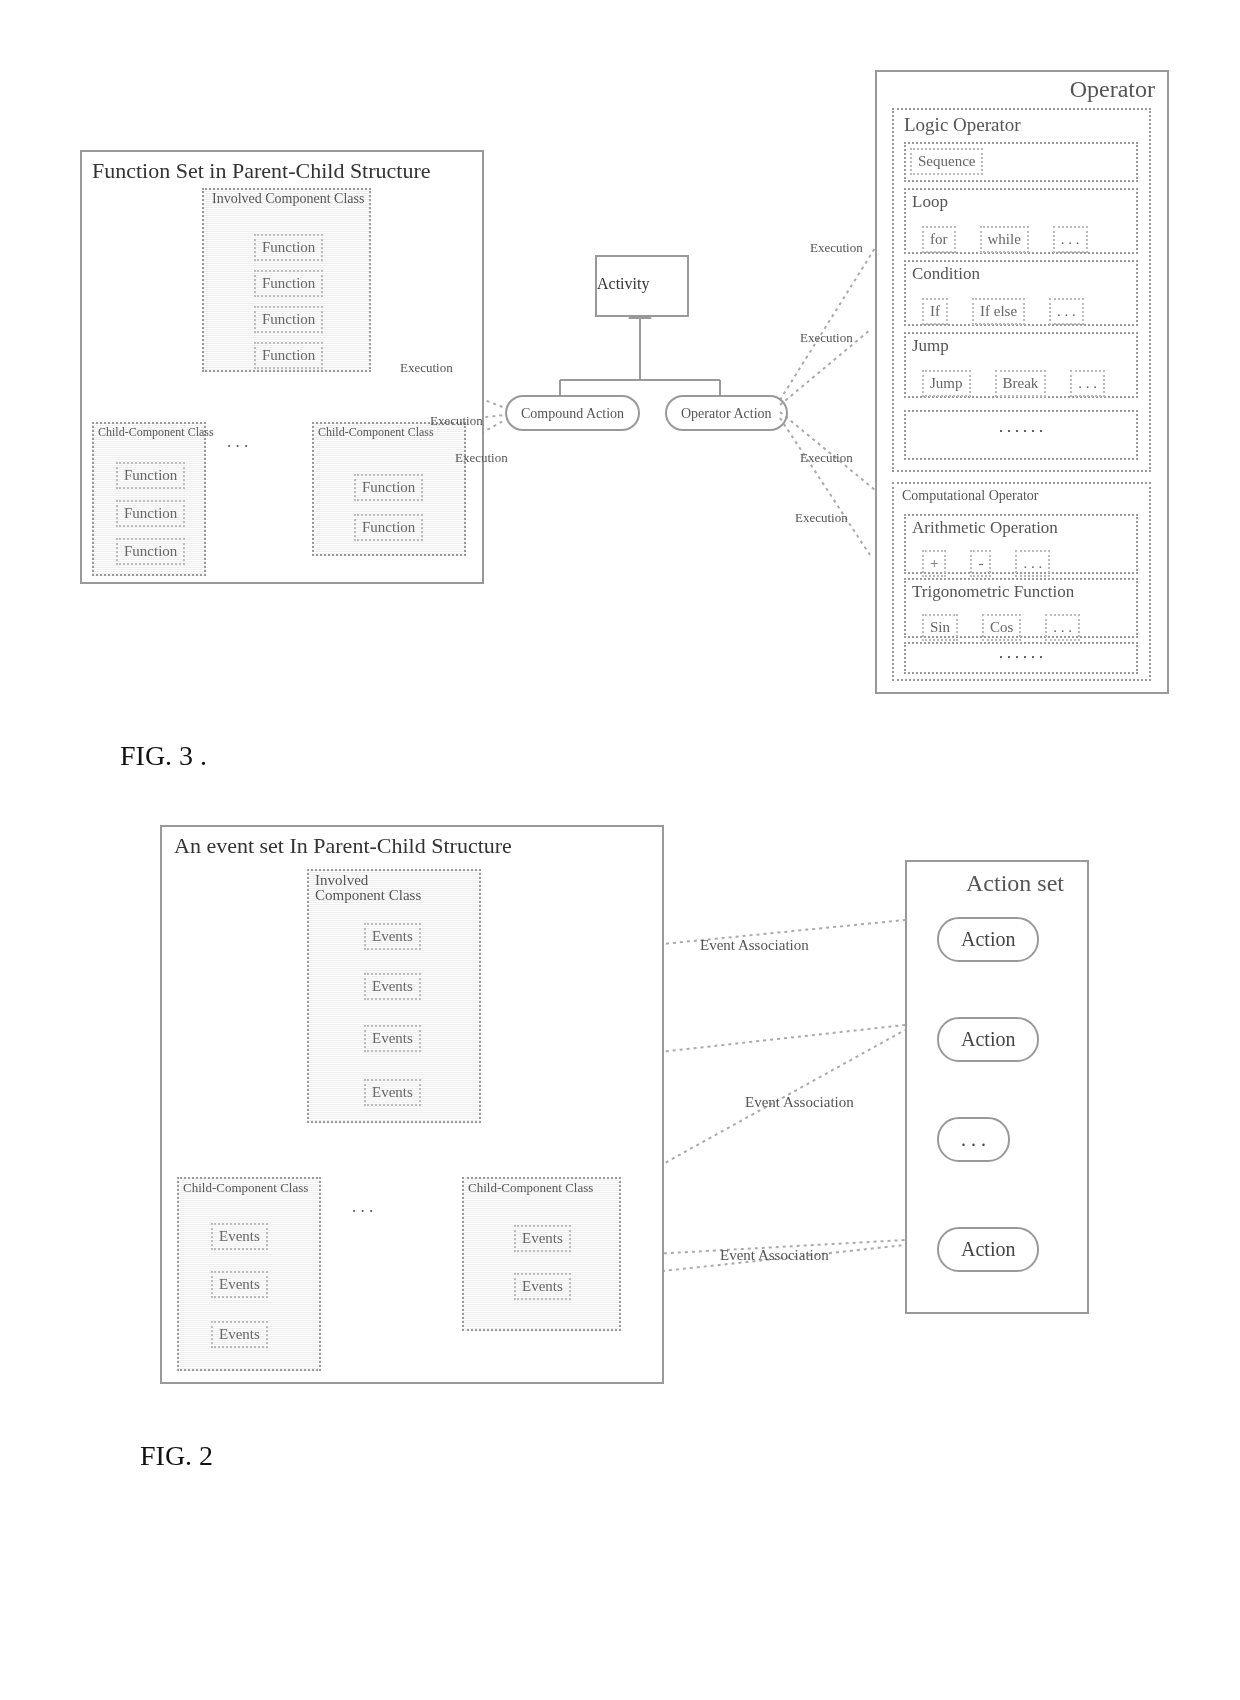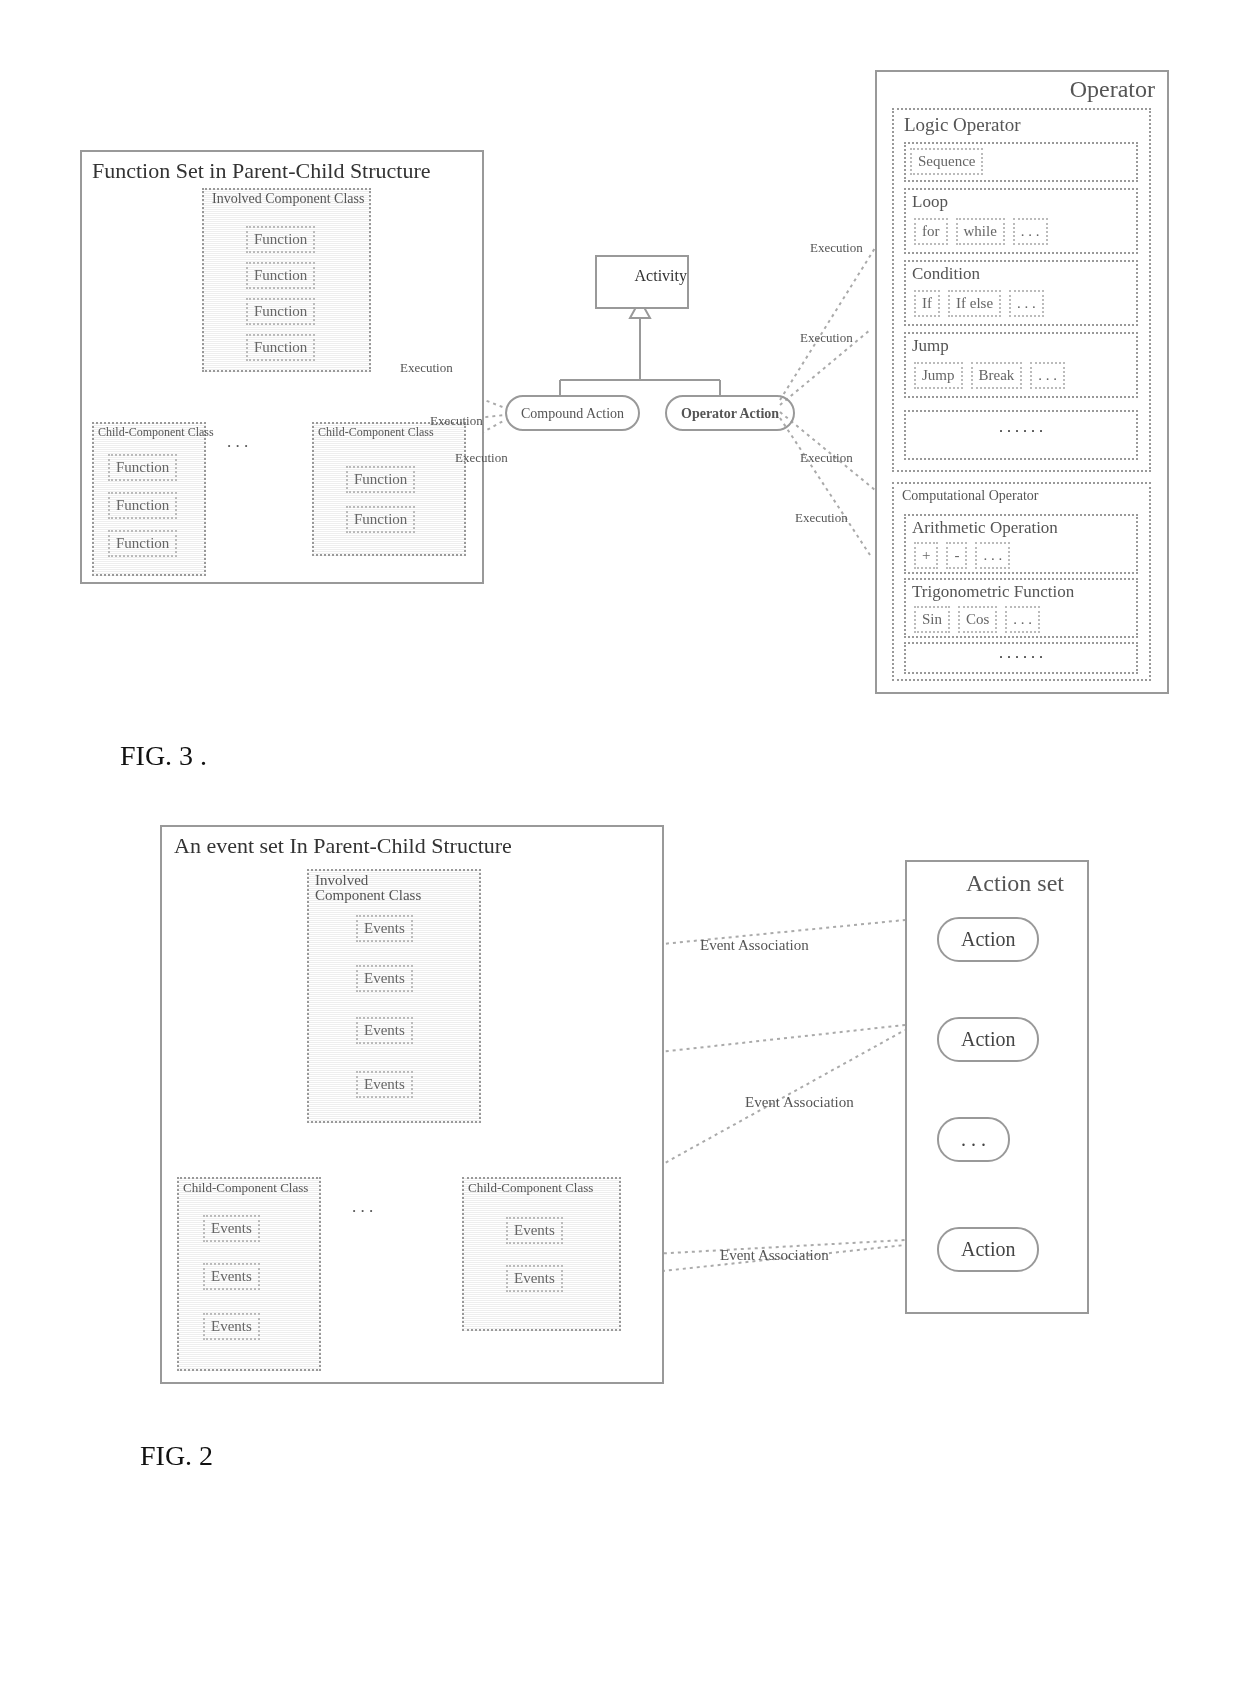--- a/index.html
+++ b/index.html
@@ -1,21 +1,21 @@
 <!DOCTYPE html>
 <html><head>
 <meta charset="utf-8">
 <style>
 body { margin:0; padding:0; font-family:"Times New Roman",serif; background:#fff; width:1240px; height:1700px; position:relative; color:#333; }
 .box { position:absolute; border:2px solid #999; background:#fff; }
 .dot { border-style:dotted; }
 .shade { background:repeating-linear-gradient(0deg,#eee,#eee 1px,#fff 1px,#fff 2px); }
 .lbl { position:absolute; font-size:17px; color:#555; white-space:nowrap; }
 .t { font-size:22px; color:#333; }
-.sm { border:2px dotted #bbb; padding:3px 6px; font-size:15px; display:inline-block; margin:2px; color:#666; }
+.sm { border:2px dotted #bbb; padding:3px 6px; font-size:15px; display:inline-block; margin:10px; color:#666; }
 .cap { position:absolute; font-size:28px; color:#111; }
 svg { position:absolute; top:0; left:0; pointer-events:none; }
 .round { border:2px solid #999; border-radius:18px; padding:6px 14px; text-align:center; font-size:17px; color:#555; }
 .pill { border:2px solid #999; border-radius:22px; padding:9px 22px; font-size:20px; color:#444; }
 </style>
 </head>
 <body>
 
 <svg width="1240" height="820">
 <defs>
@@ -63,23 +63,23 @@
     <div style="position:absolute; left:12px; top:104px;"><span class="sm">Function</span></div>
   </div>
   <div class="lbl" style="left:145px; top:280px;">. . .</div>
   <div class="box dot shade" style="left:230px; top:270px; width:150px; height:130px;">
     <div class="lbl" style="left:4px; top:2px; font-size:12px; line-height:12px;">Child-Component Class</div>
     <div style="position:absolute; left:30px; top:40px;"><span class="sm">Function</span></div>
     <div style="position:absolute; left:30px; top:80px;"><span class="sm">Function</span></div>
   </div>
 </div>
 
-<div class="box" style="left:595px; top:255px; width:90px; height:40px; text-align:right; padding-top:10px;"><span style="font-size:16px;">Activity</span></div>
+<div class="box" style="left:595px; top:255px; width:90px; height:40px; text-align:left; padding-top:18px;"><span style="font-size:16px;">Activity</span></div>
 <div class="round" style="position:absolute; left:505px; top:395px;"><span style="font-size:14px;">Compound Action</span></div>
-<div class="round" style="position:absolute; left:665px; top:395px;"><span style="font-size:14px;font-weight:bold;">Operator Action</span></div>
+<div class="round" style="position:absolute; left:665px; top:395px;"><span style="font-size:14px;">Operator Action</span></div>
 
 <div class="lbl" style="left:400px; top:360px; font-size:13px;">Execution</div>
 <div class="lbl" style="left:430px; top:413px; font-size:13px;">Execution</div>
 <div class="lbl" style="left:455px; top:450px; font-size:13px;">Execution</div>
 <div class="lbl" style="left:810px; top:240px; font-size:13px;">Execution</div>
 <div class="lbl" style="left:800px; top:330px; font-size:13px;">Execution</div>
 <div class="lbl" style="left:800px; top:450px; font-size:13px;">Execution</div>
 <div class="lbl" style="left:795px; top:510px; font-size:13px;">Execution</div>
 
 <div class="box" style="left:875px; top:70px; width:290px; height:620px;">

